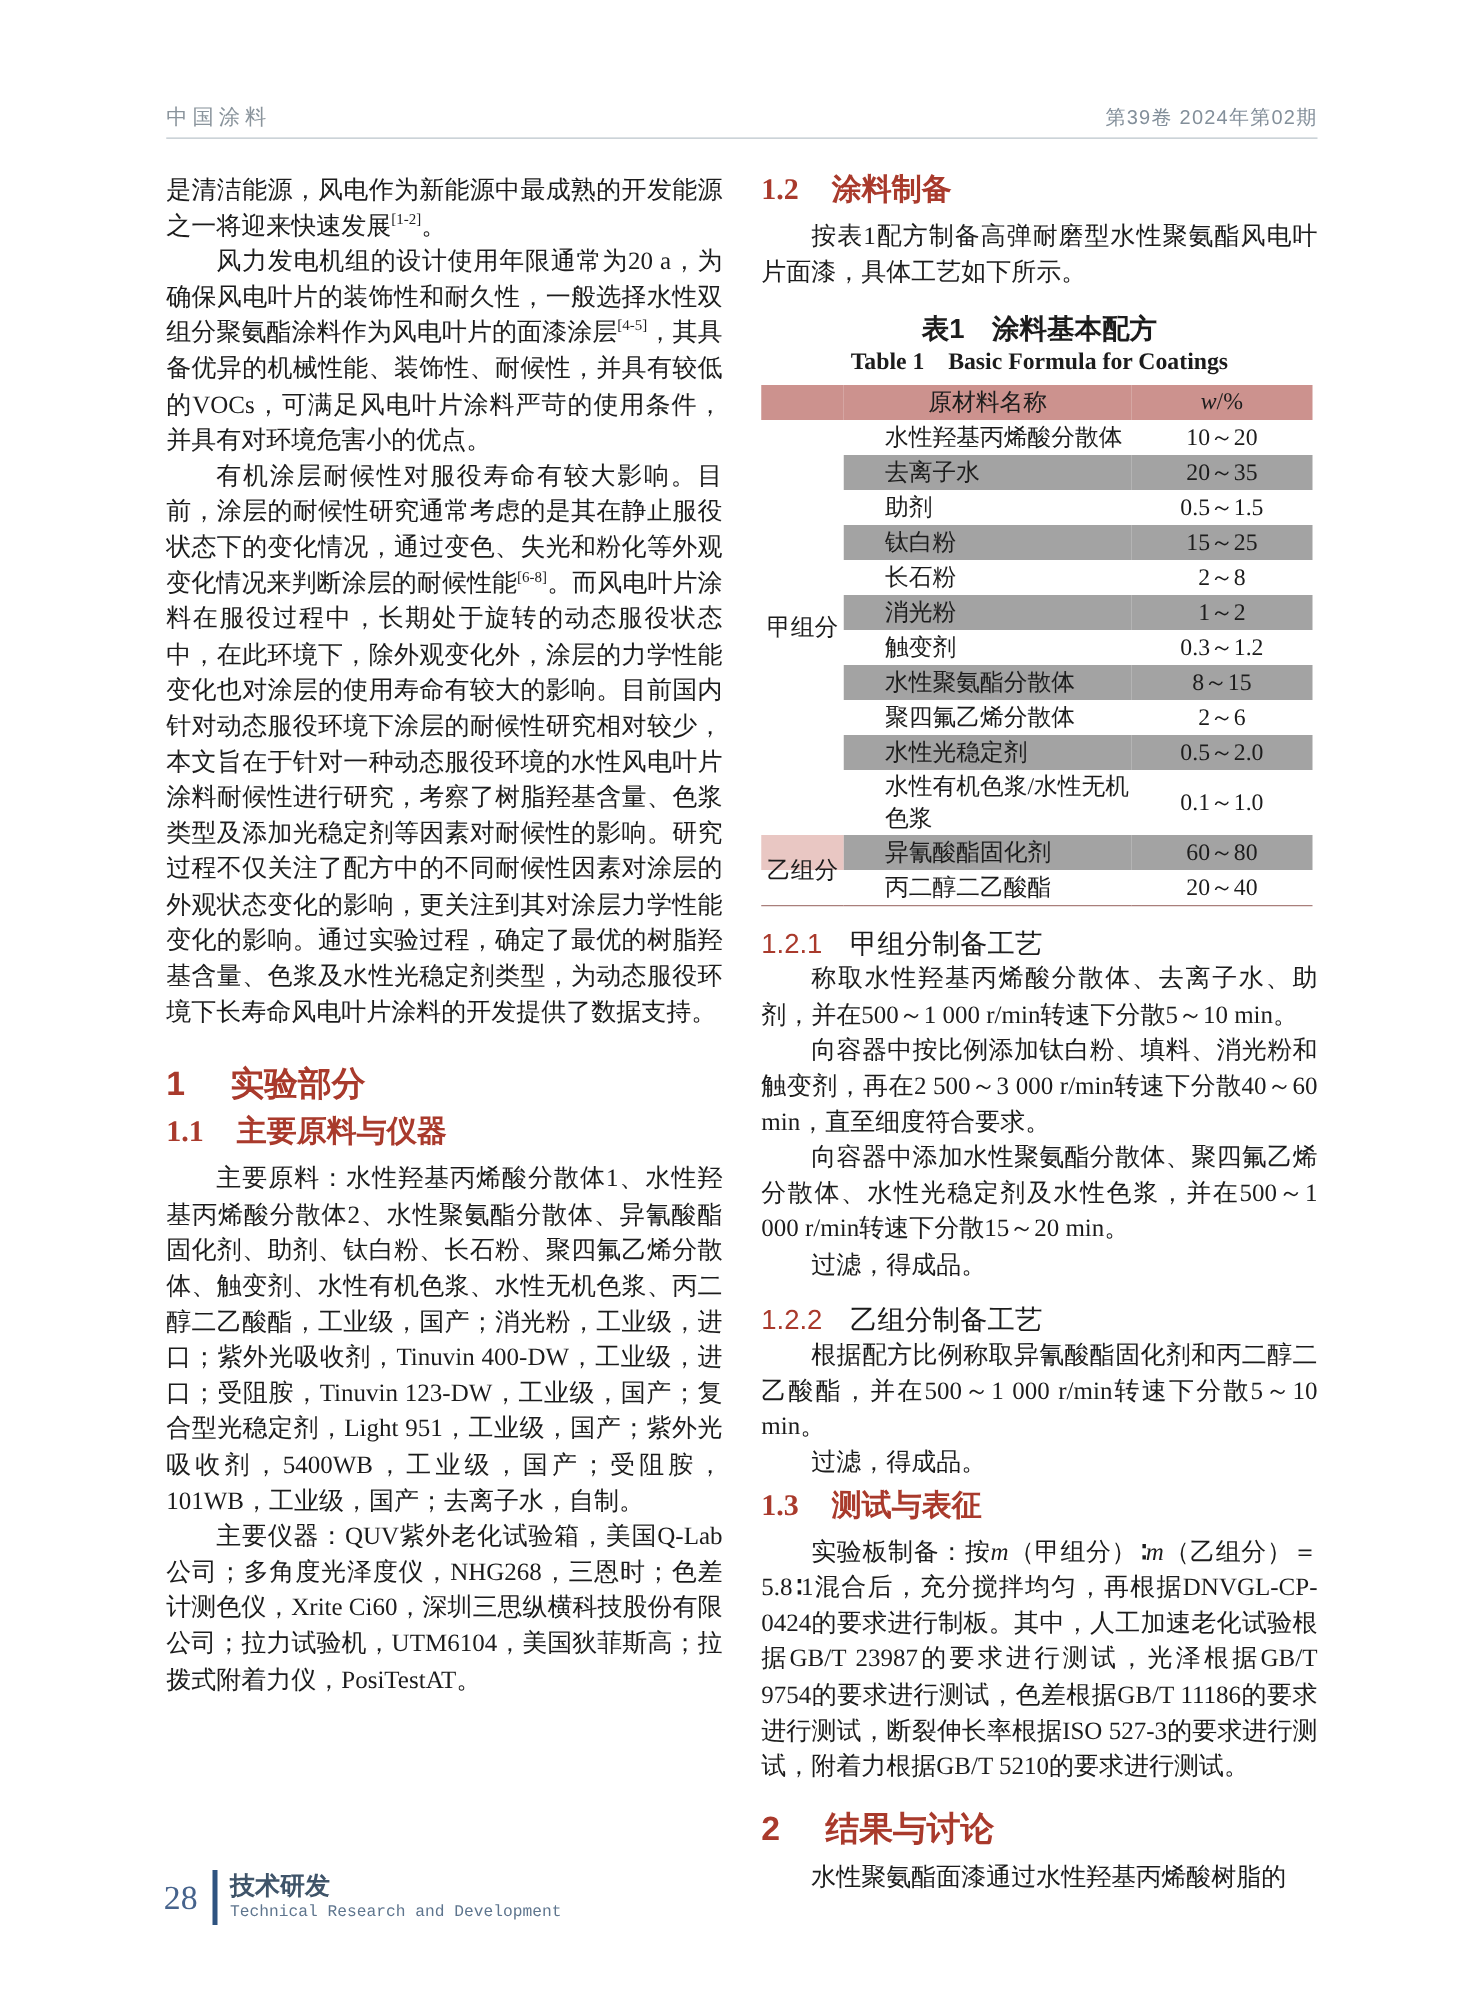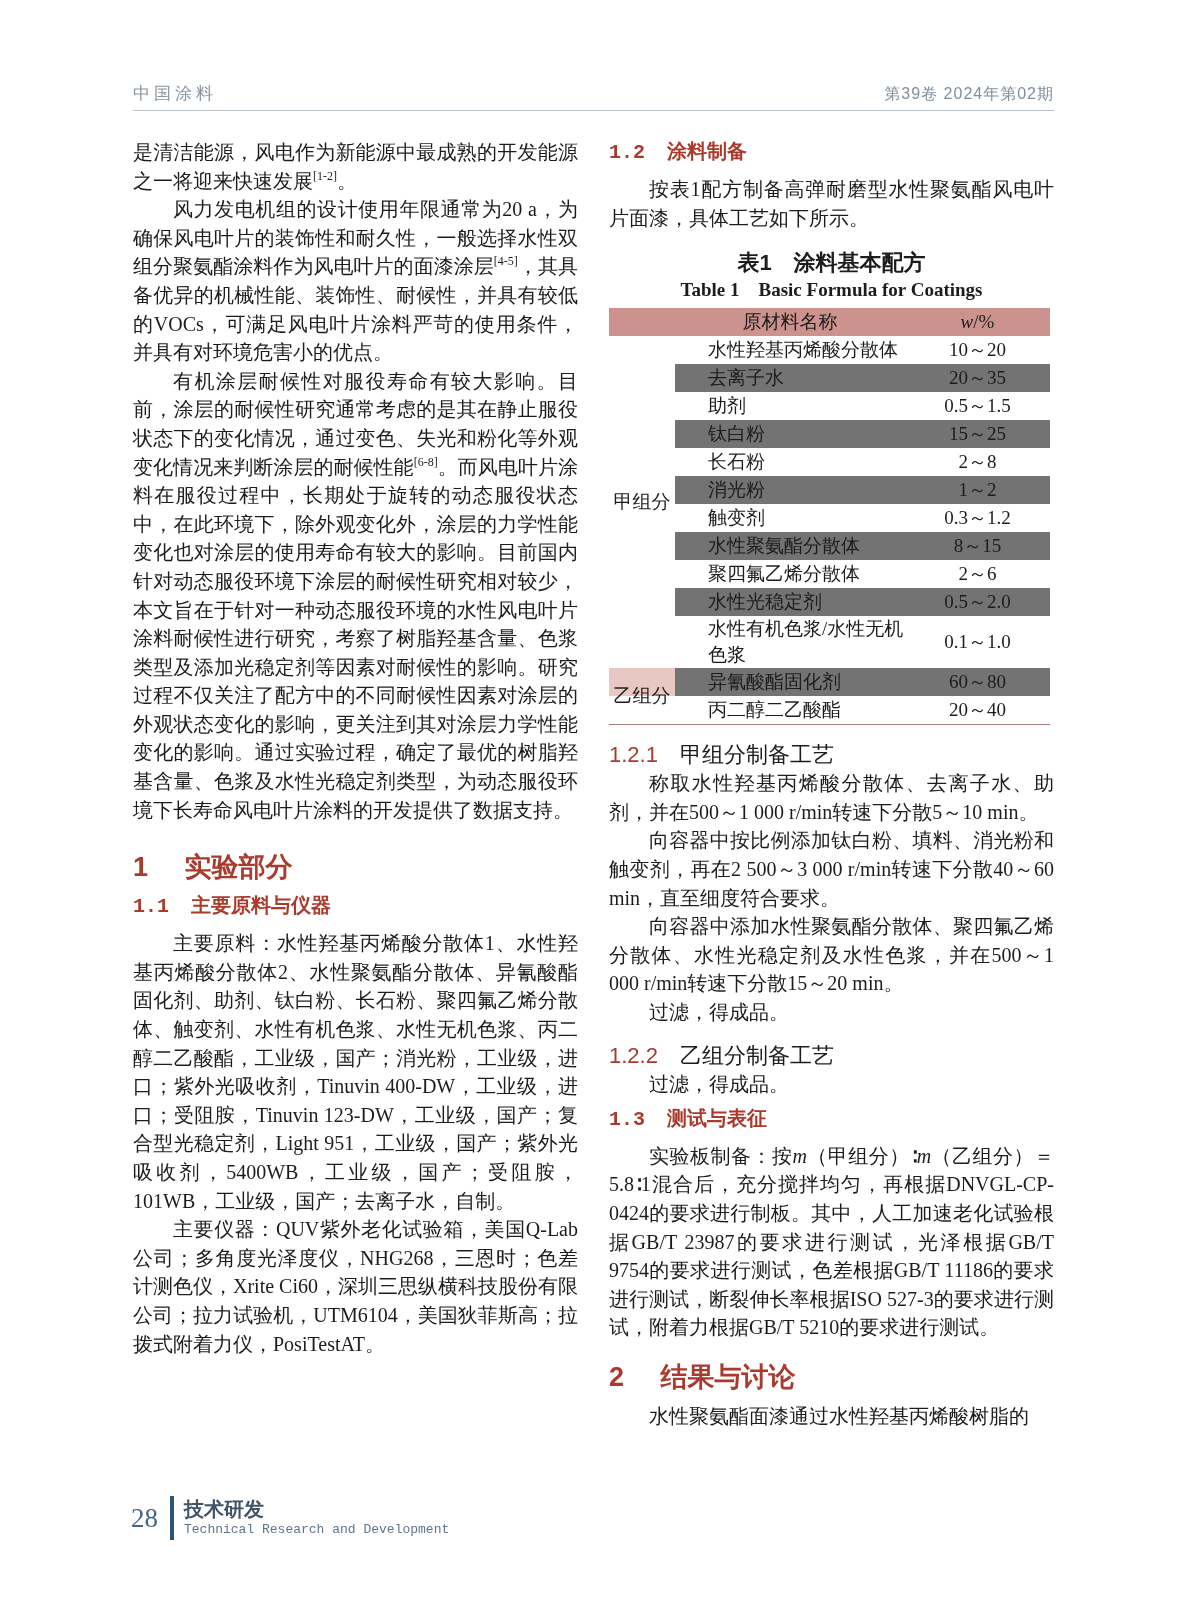--- a/index.html
+++ b/index.html
@@ -40,22 +40,22 @@
   sup.ref { font-size: 12px; line-height: 0; vertical-align: super; }
   .it { font-style: italic; }
   
   .h1 {
     font-family: "Liberation Sans", "DejaVu Sans", sans-serif;
     color: #a93a2c; font-weight: bold; font-size: 27px;
     line-height: 38px; margin-top: 24px; margin-bottom: 6px;
   }
   .h1 .num { margin-right: 1.35em; }
   .h2 {
-    font-family: Liberation Mono, monospace;
-    color: #a93a2c; font-weight: bold; font-size: 20px;
+    font-family: Liberation Serif, serif;
+    color: #a93a2c; font-weight: bold; font-size: 24px;
     line-height: 29px; margin-top: 6px; margin-bottom: 8px;
   }
   .h2 .num { margin-right: 1.1em; }
   .h3 { font-size: 22px; line-height: 28.6px; margin-top: 15px; }
   .h3 .num {
     font-family: "Liberation Sans", "DejaVu Sans", sans-serif;
     color: #a93a2c; margin-right: 1.0em;
   }
   .h3 .h3title { color: #1c1c1c; }
   
@@ -75,21 +75,21 @@
     border-bottom: 1.5px solid #a97f7b;
     font-family: Liberation Serif, serif;
   }
   table.formula td, table.formula th { padding: 0; font-weight: normal; height: 28px; }
   .thead-row th { background: #cc928e; height: 27px; }
   .c-group { width: 66px; text-align: center; }
   .c-name  { width: 230px; text-align: left; }
   .c-name-inner { padding-left: 33px; display: block; }
   .c-val   { width: 145px; text-align: center; }
   .thead-row .c-name { text-align: center; }
-  td.shade { background: #737373; }
+  td.shade { background: #a3a3a3; }
   td.group-b {
     background: linear-gradient(to bottom, #e9c7c3 0%, #e9c7c3 50%, #ffffff 50%, #ffffff 100%);
   }
   
   .page-footer { position: absolute; left: 131px; top: 1496px; display: flex; align-items: center; }
   .footer-page-num {
     font-size: 27px; color: #46638c;
     font-family: "Liberation Serif", "DejaVu Serif", serif;
     margin-right: 12px; line-height: 44px;
   }
@@ -222,20 +222,21 @@
     </tbody>
       </table>
 
     <div class="h3"><span class="num">1.2.1</span><span class="h3title">甲组分制备工艺</span></div>
     <p class="body-p">称取水性羟基丙烯酸分散体、去离子水、助剂，并在500～1 000 r/min转速下分散5～10 min。</p>
     <p class="body-p">向容器中按比例添加钛白粉、填料、消光粉和触变剂，再在2 500～3 000 r/min转速下分散40～60 min，直至细度符合要求。</p>
     <p class="body-p">向容器中添加水性聚氨酯分散体、聚四氟乙烯分散体、水性光稳定剂及水性色浆，并在500～1 000 r/min转速下分散15～20 min。</p>
     <p class="body-p">过滤，得成品。</p>
 
     <div class="h3"><span class="num">1.2.2</span><span class="h3title">乙组分制备工艺</span></div>
+    <p class="body-p">根据配方比例称取异氰酸酯固化剂和丙二醇二乙酸酯，并在500～1 000 r/min转速下分散5～10 min。</p>
     <p class="body-p">过滤，得成品。</p>
 
     <div class="h2"><span class="num">1.3</span><span>测试与表征</span></div>
     <p class="body-p"><span>实验板制备：按</span><span class="it">m</span><span>（甲组分）∶</span><span class="it">m</span><span>（乙组分）＝5.8∶1混合后，充分搅拌均匀，再根据DNVGL-CP- 0424的要求进行制板。其中，人工加速老化试验根据GB/T 23987的要求进行测试，光泽根据GB/T 9754的要求进行测试，色差根据GB/T 11186的要求进行测试，断裂伸长率根据ISO 527-3的要求进行测试，附着力根据GB/T 5210的要求进行测试。</span></p>
 
     <div class="h1" style="margin-top:16px;"><span class="num">2</span><span>结果与讨论</span></div>
     <p class="body-p">水性聚氨酯面漆通过水性羟基丙烯酸树脂的</p>
   </div>
 
   <div class="page-footer">

